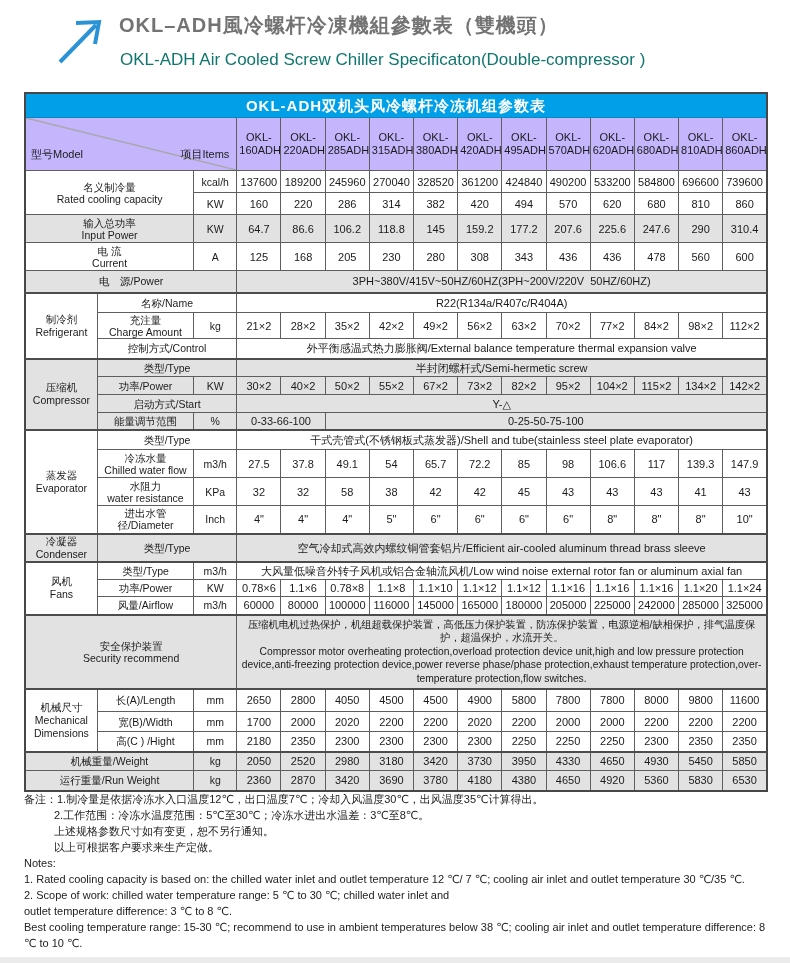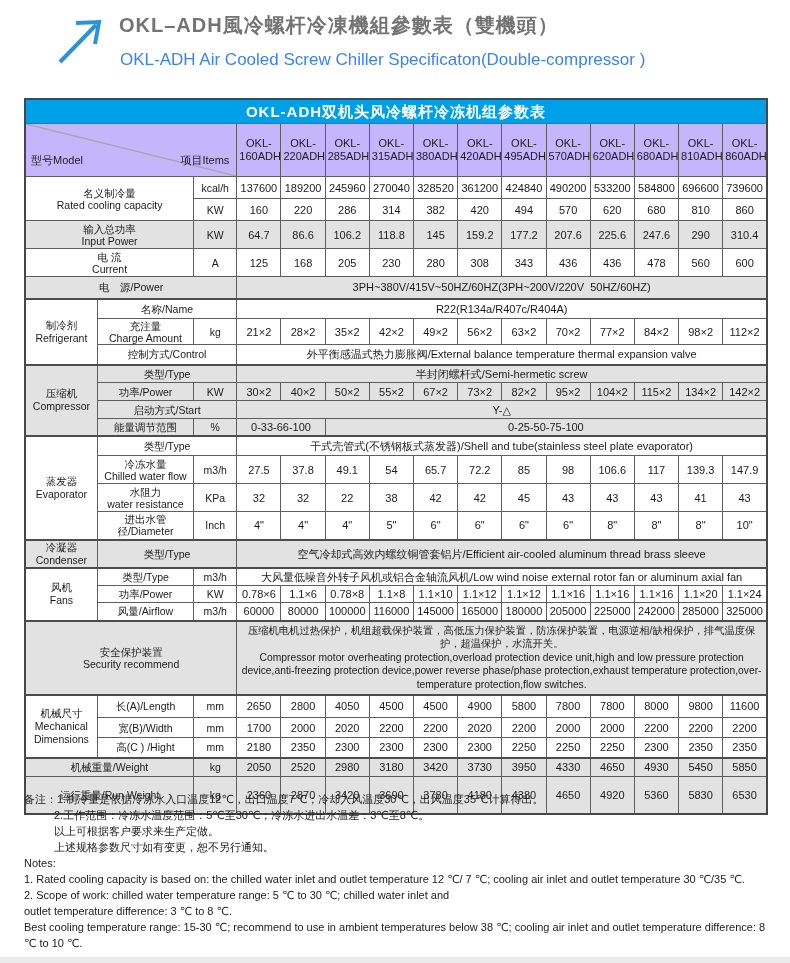--- a/index.html
+++ b/index.html
@@ -3,24 +3,24 @@
 <meta charset="utf-8">
 <style>
   html,body{margin:0;padding:0;background:#ffffff;width:790px;height:963px;overflow:hidden;
     font-family:"Liberation Sans","DejaVu Sans",sans-serif;color:#1b1b1b;}
   .page{position:relative;width:790px;height:963px;background:#fff;}
 
   
   .hdr{position:absolute;left:0;top:0;width:790px;height:96px;}
   .hdr .arrow{position:absolute;left:56px;top:12px;}
   .hdr .tzh{position:absolute;left:119px;top:12px;font-size:20px;font-weight:600;letter-spacing:1px;white-space:nowrap;color:#737373;}
-  .hdr .ten{position:absolute;left:120px;top:50px;font-size:17px;font-weight:400;white-space:nowrap;color:#3b82f6;}
+  .hdr .ten{position:absolute;left:120px;top:50px;font-size:17px;font-weight:400;white-space:nowrap;color:#0f766e;}
 
   
-  .tblwrap{position:absolute;left:24px;top:98px;width:744px;}
+  .tblwrap{position:absolute;left:24px;top:92px;width:744px;}
   table.spec{border-collapse:collapse;table-layout:fixed;width:744px;
     font-size:11px;line-height:12px;}
   table.spec td,table.spec th{border:1px solid #5e5e5e;padding:0 2px;text-align:center;
     vertical-align:middle;font-weight:400;overflow:hidden;}
   table.spec{border:2px solid #474747;}
   tr.gray td,tr.gray th{background:#e2e2e2;}
   tr.sec td,tr.sec th{border-top:2px solid #4c4c4c;}
   td.val{font-size:11px;}
   td.lbl,th.lbl{font-size:10.5px;white-space:pre-line;line-height:12px;}
   td.unit{font-size:10.5px;}
@@ -261,21 +261,21 @@
             <td class="val">117</td>
             <td class="val">139.3</td>
             <td class="val">147.9</td>
           </tr>
           <tr class="" style="height: 28px;">
             <td class="lbl">水阻力
 water resistance</td>
             <td class="unit">KPa</td>
             <td class="val">32</td>
             <td class="val">32</td>
-            <td class="val">22</td>
+            <td class="val">58</td>
             <td class="val">38</td>
             <td class="val">42</td>
             <td class="val">42</td>
             <td class="val">45</td>
             <td class="val">43</td>
             <td class="val">43</td>
             <td class="val">43</td>
             <td class="val">41</td>
             <td class="val">43</td>
           </tr>
@@ -406,21 +406,21 @@
             <td class="val">3180</td>
             <td class="val">3420</td>
             <td class="val">3730</td>
             <td class="val">3950</td>
             <td class="val">4330</td>
             <td class="val">4650</td>
             <td class="val">4930</td>
             <td class="val">5450</td>
             <td class="val">5850</td>
           </tr>
-          <tr class="gray" style="height: 37px;">
+          <tr class="gray" style="height: 20px;">
             <td class="lbl" colspan="2">运行重量/Run Weight</td>
             <td class="unit">kg</td>
             <td class="val">2360</td>
             <td class="val">2870</td>
             <td class="val">3420</td>
             <td class="val">3690</td>
             <td class="val">3780</td>
             <td class="val">4180</td>
             <td class="val">4380</td>
             <td class="val">4650</td>
@@ -429,22 +429,22 @@
             <td class="val">5830</td>
             <td class="val">6530</td>
           </tr>
         </tbody>
     </table>
   </div>
 
   <div class="notes" id="notes">
       <div>备注：1.制冷量是依据冷冻水入口温度12℃，出口温度7℃；冷却入风温度30℃，出风温度35℃计算得出。</div>
       <div class="ind">2.工作范围：冷冻水温度范围：5℃至30℃；冷冻水进出水温差：3℃至8℃。</div>
+      <div class="ind">上述规格参数尺寸如有变更，恕不另行通知。</div>
       <div class="ind">以上可根据客户要求来生产定做。</div>
-      <div class="ind">上述规格参数尺寸如有变更，恕不另行通知。</div>
       <div>Notes:</div>
       <div>1. Rated cooling capacity is based on: the chilled water inlet and outlet temperature 12 ℃/ 7 ℃; cooling air inlet and outlet temperature 30 ℃/35 ℃.</div>
       <div>2. Scope of work: chilled water temperature range: 5 ℃ to 30 ℃; chilled water inlet and</div>
       <div>outlet temperature difference: 3 ℃ to 8 ℃.</div>
       <div>Best cooling temperature range: 15-30 ℃; recommend to use in ambient temperatures below 38 ℃; cooling air inlet and outlet temperature difference: 8 ℃ to 10 ℃.</div>
     </div>
 
   <div class="footbar"></div>
 </div>
 

